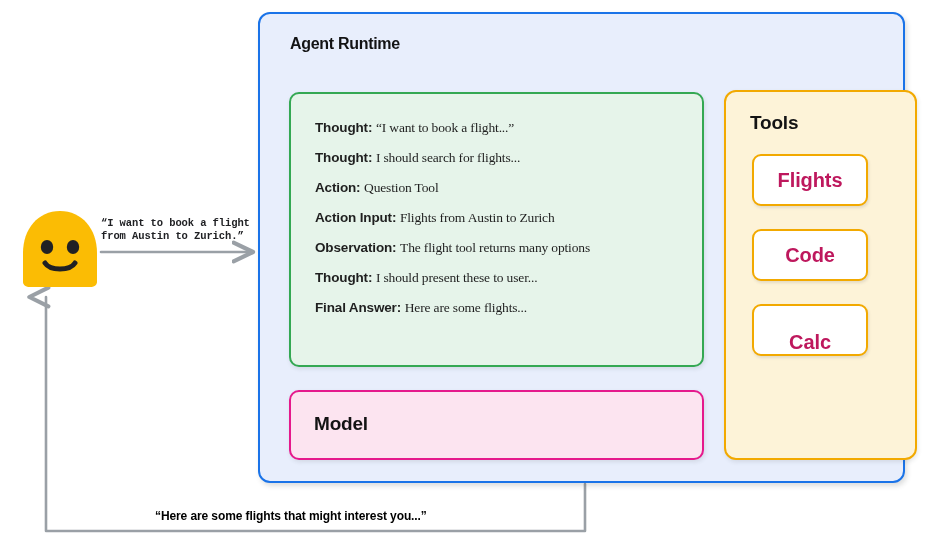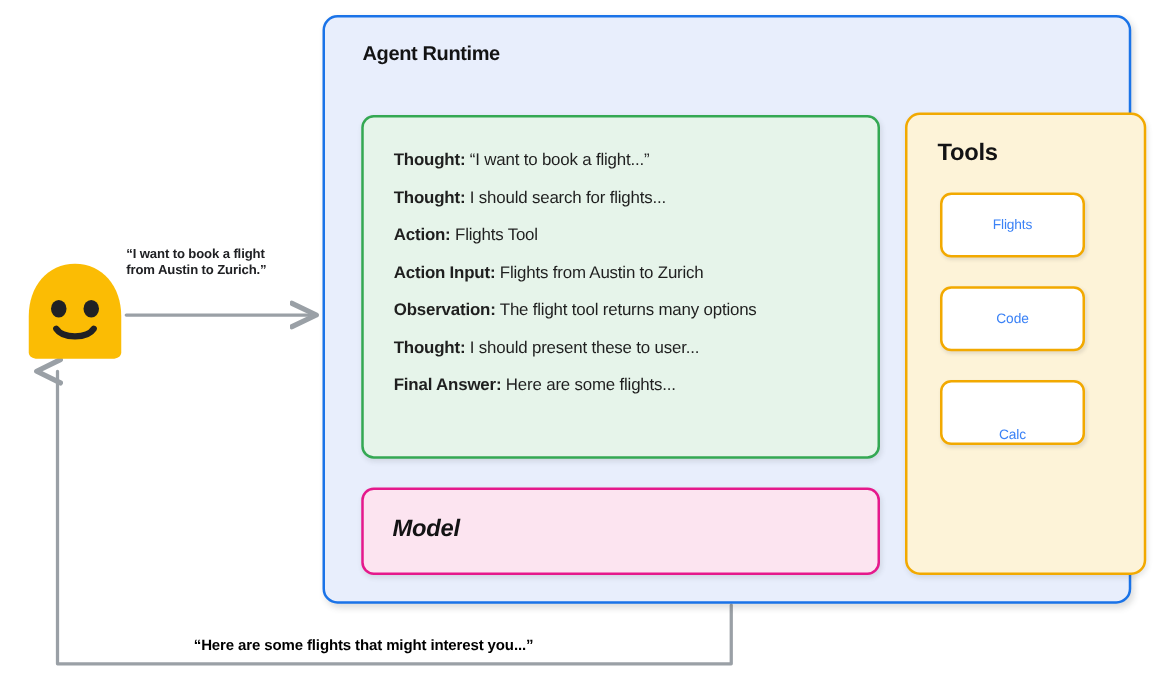--- a/index.html
+++ b/index.html
@@ -35,28 +35,29 @@
     left: 17px;
     top: 209px;
     width: 86px;
     height: 80px;
   }
 
   
   #request-label {
     position: absolute;
     left: 101px;
-    top: 197px;
+    top: 217px;
     width: 170px;
     font-size: 10.5px;
     font-weight: 700;
     line-height: 12.5px;
     color: #202124;
     letter-spacing: -0.1px;
     white-space: pre-line;
+    font-family: Liberation Mono, monospace;
   }
 
   
   #response-label {
     position: absolute;
     left: 155px;
     top: 509px;
     font-size: 12px;
     font-weight: 700;
     color: #000000;
@@ -106,35 +107,35 @@
     line-height: 30px;
     color: #1f1f1f;
     letter-spacing: -0.15px;
     white-space: nowrap;
   }
   .trace-key {
     font-weight: 700;
   }
   .trace-val {
     font-weight: 400;
+    font-family: Liberation Serif, serif;
   }
 
   
   #model-box {
     position: absolute;
     left: 29px;
     top: 376px;
     width: 415px;
     height: 70px;
     box-sizing: border-box;
     background: #fce4f0;
     border: 2.5px solid #e5198c;
     border-radius: 10px;
     box-shadow: 1px 2px 4px rgba(60,64,67,0.12);
-    font-style: italic;
   }
   #model-label {
     position: absolute;
     left: 23px;
     top: 21px;
     font-size: 19px;
     font-weight: 700;
     color: #131314;
     letter-spacing: -0.2px;
   }
@@ -175,23 +176,23 @@
     border: 2.5px solid #f2a900;
     border-radius: 9px;
     margin-bottom: 23px;
     display: flex;
     align-items: center;
     justify-content: center;
     box-shadow: 1px 2px 3px rgba(60,64,67,0.13);
   }
   .tool-card:last-child { margin-bottom: 0; align-items: flex-end; }
   .tool-label {
-    font-size: 11px;
-    font-weight: 400;
-    color: #3b82f6;
+    font-size: 20px;
+    font-weight: 700;
+    color: #be185d;
     letter-spacing: -0.1px;
   }
 </style>
 </head>
 <body>
 
 <div id="canvas">
 
   <svg id="wires" viewBox="0 0 925 544" xmlns="http://www.w3.org/2000/svg">
     <defs>
@@ -235,21 +236,21 @@
       <div class="trace-line">
         <span class="trace-key">Thought:</span>
         <span class="trace-val">“I want to book a flight...”</span>
       </div>
       <div class="trace-line">
         <span class="trace-key">Thought:</span>
         <span class="trace-val">I should search for flights...</span>
       </div>
       <div class="trace-line">
         <span class="trace-key">Action:</span>
-        <span class="trace-val">Flights Tool</span>
+        <span class="trace-val">Question Tool</span>
       </div>
       <div class="trace-line">
         <span class="trace-key">Action Input:</span>
         <span class="trace-val">Flights from Austin to Zurich</span>
       </div>
       <div class="trace-line">
         <span class="trace-key">Observation:</span>
         <span class="trace-val">The flight tool returns many options</span>
       </div>
       <div class="trace-line">

